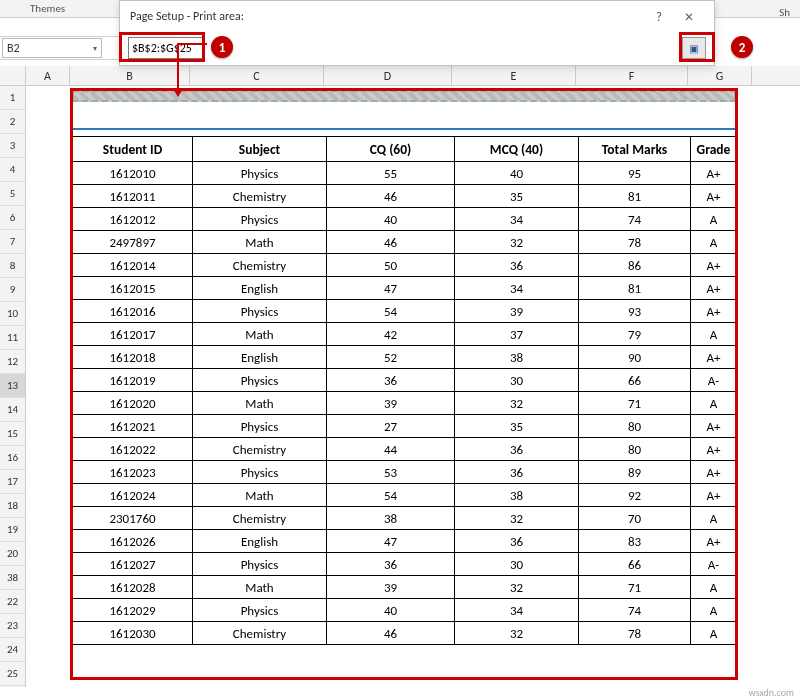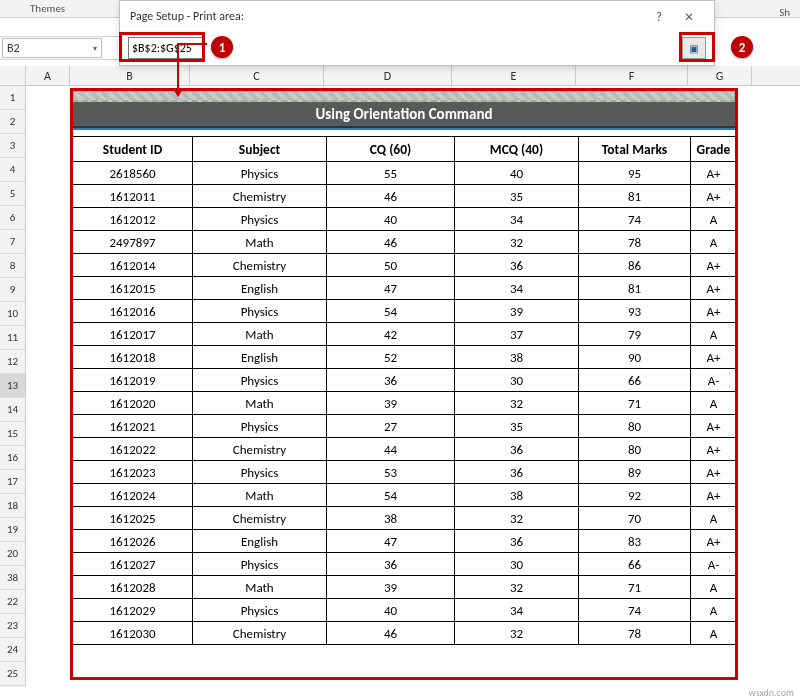--- a/index.html
+++ b/index.html
@@ -141,21 +141,20 @@
       <div class="rh">19</div>
       <div class="rh">20</div>
       <div class="rh">38</div>
       <div class="rh">22</div>
       <div class="rh">23</div>
       <div class="rh">24</div>
       <div class="rh">25</div>
     </div>
   <div class="grid">
     <div class="ants"></div>
-    <div class="title-cell">Using Orientation Command</div>
     <div class="hdr-underline"></div>
     <table class="datatable" id="datatable">
       <colgroup>
         <col style="width:120px">
           <col style="width:134px">
           <col style="width:128px">
           <col style="width:124px">
           <col style="width:112px">
           <col style="width:46px">
       </colgroup>
@@ -164,21 +163,21 @@
             <th>Student ID</th>
             <th>Subject</th>
             <th>CQ  (60)</th>
             <th>MCQ  (40)</th>
             <th>Total Marks</th>
             <th>Grade</th>
           </tr>
         </thead>
         <tbody>
           <tr>
-            <td>2618560</td>
+            <td>1612010</td>
             <td>Physics</td>
             <td>55</td>
             <td>40</td>
             <td>95</td>
             <td>A+</td>
           </tr>
           <tr>
             <td>1612011</td>
             <td>Chemistry</td>
             <td>46</td>
@@ -284,21 +283,21 @@
           </tr>
           <tr>
             <td>1612024</td>
             <td>Math</td>
             <td>54</td>
             <td>38</td>
             <td>92</td>
             <td>A+</td>
           </tr>
           <tr>
-            <td>1612025</td>
+            <td>2301760</td>
             <td>Chemistry</td>
             <td>38</td>
             <td>32</td>
             <td>70</td>
             <td>A</td>
           </tr>
           <tr>
             <td>1612026</td>
             <td>English</td>
             <td>47</td>

